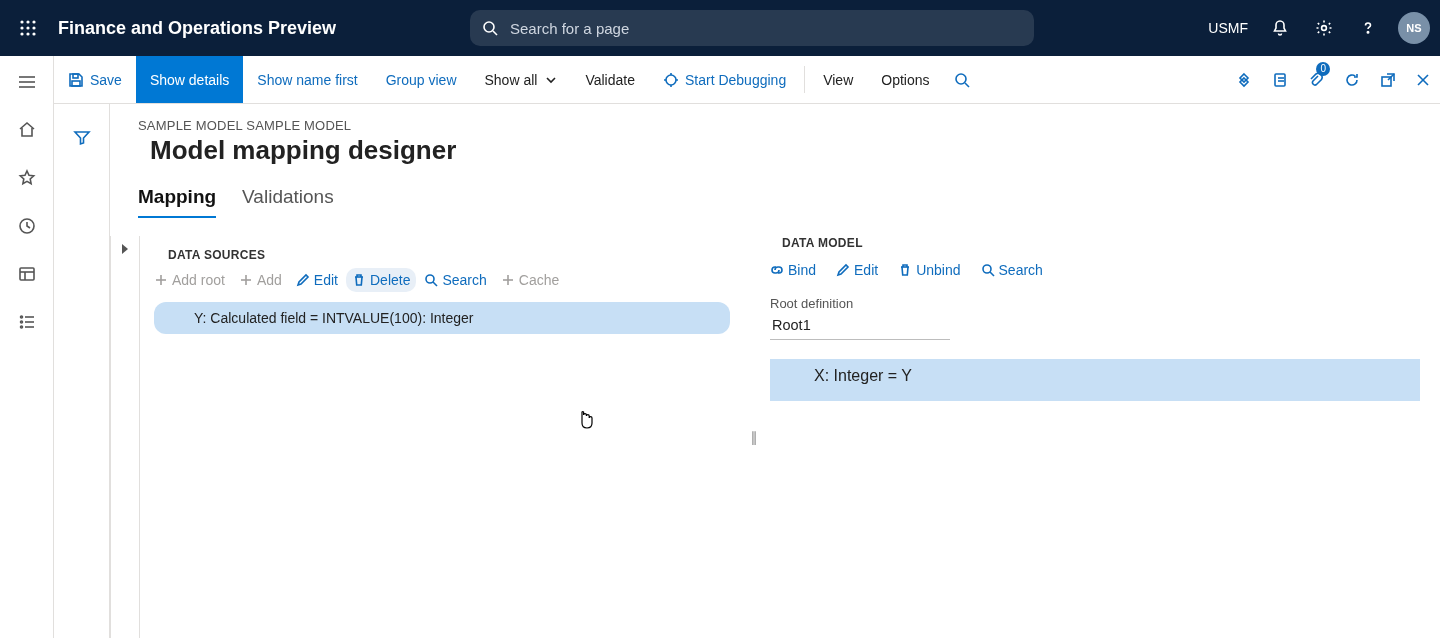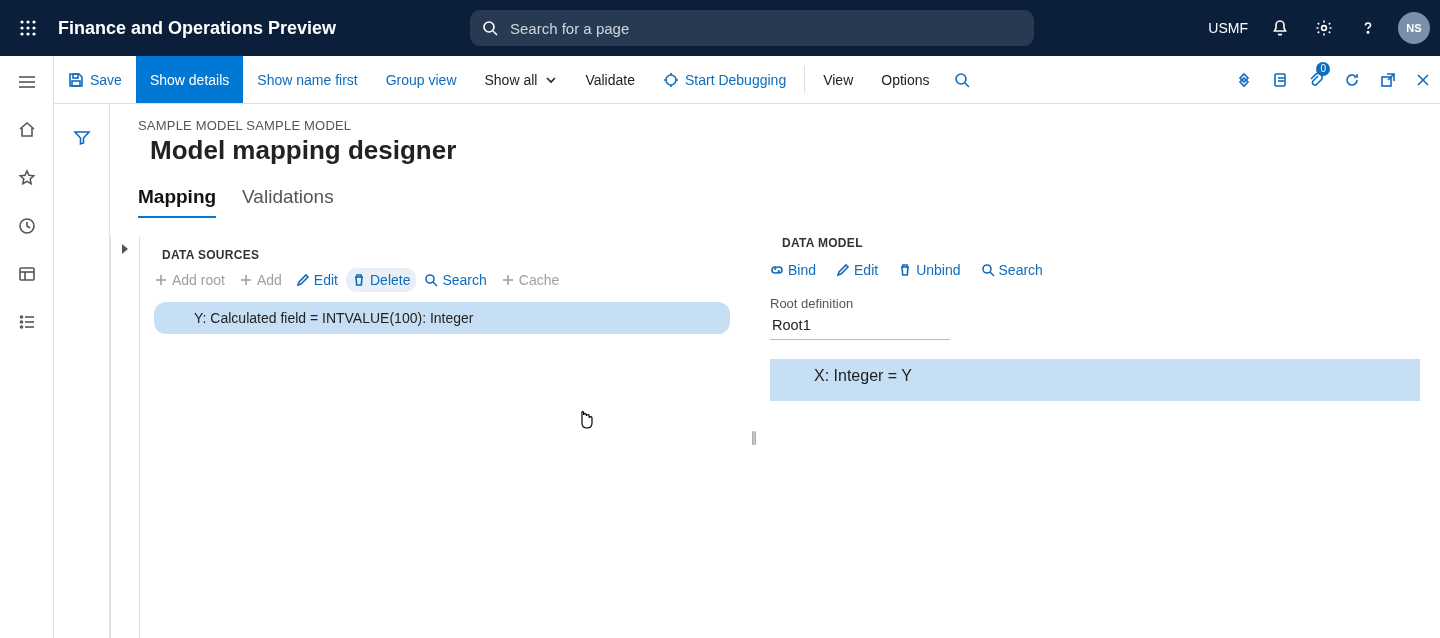--- a/index.html
+++ b/index.html
@@ -64,21 +64,21 @@
   .tab{font-size:19px;padding:6px 0 10px;cursor:pointer;color:#555;position:relative}
   .tab.active{color:#111;font-weight:600}
   .tab.active::after{content:"";position:absolute;left:0;right:0;bottom:0;height:2px;background:var(--blue-bright)}
 
   .columns{position:absolute;left:0;right:20px;top:132px;bottom:0;display:flex}
 
   
   .ds-handle{width:30px;border-left:1px solid var(--border);border-right:1px solid var(--border);position:relative;cursor:pointer}
   .ds-handle .tri{position:absolute;top:8px;left:50%;transform:translateX(-50%);width:0;height:0;border-top:5px solid transparent;border-bottom:5px solid transparent;border-left:6px solid #555}
   .ds-panel{flex:0 0 600px;padding:6px 10px 0 14px}
-  .panel-title{font-size:12px;font-weight:700;letter-spacing:.3px;color:#333;margin:6px 8px 10px}
+  .panel-title{font-size:12px;font-weight:700;letter-spacing:.3px;color:#333;margin:6px 14px 10px}
   .ds-toolbar{display:flex;gap:14px;align-items:center;font-size:14px;margin-bottom:14px;flex-wrap:wrap}
   .tbtn{display:flex;align-items:center;gap:4px;cursor:pointer;color:var(--blue)}
   .tbtn.disabled{color:var(--disabled);cursor:default}
   .tbtn svg{stroke:currentColor}
   .tbtn.hover{background:#e8eff7;padding:4px 6px;margin:-4px -6px;border-radius:10px}
 
   .ds-row{background:var(--row-hl);padding:8px 10px 8px 40px;font-size:14px;color:#222;border-radius:12px}
 
   
   .splitter{width:26px;display:flex;align-items:center;justify-content:center;color:#888;user-select:none}

